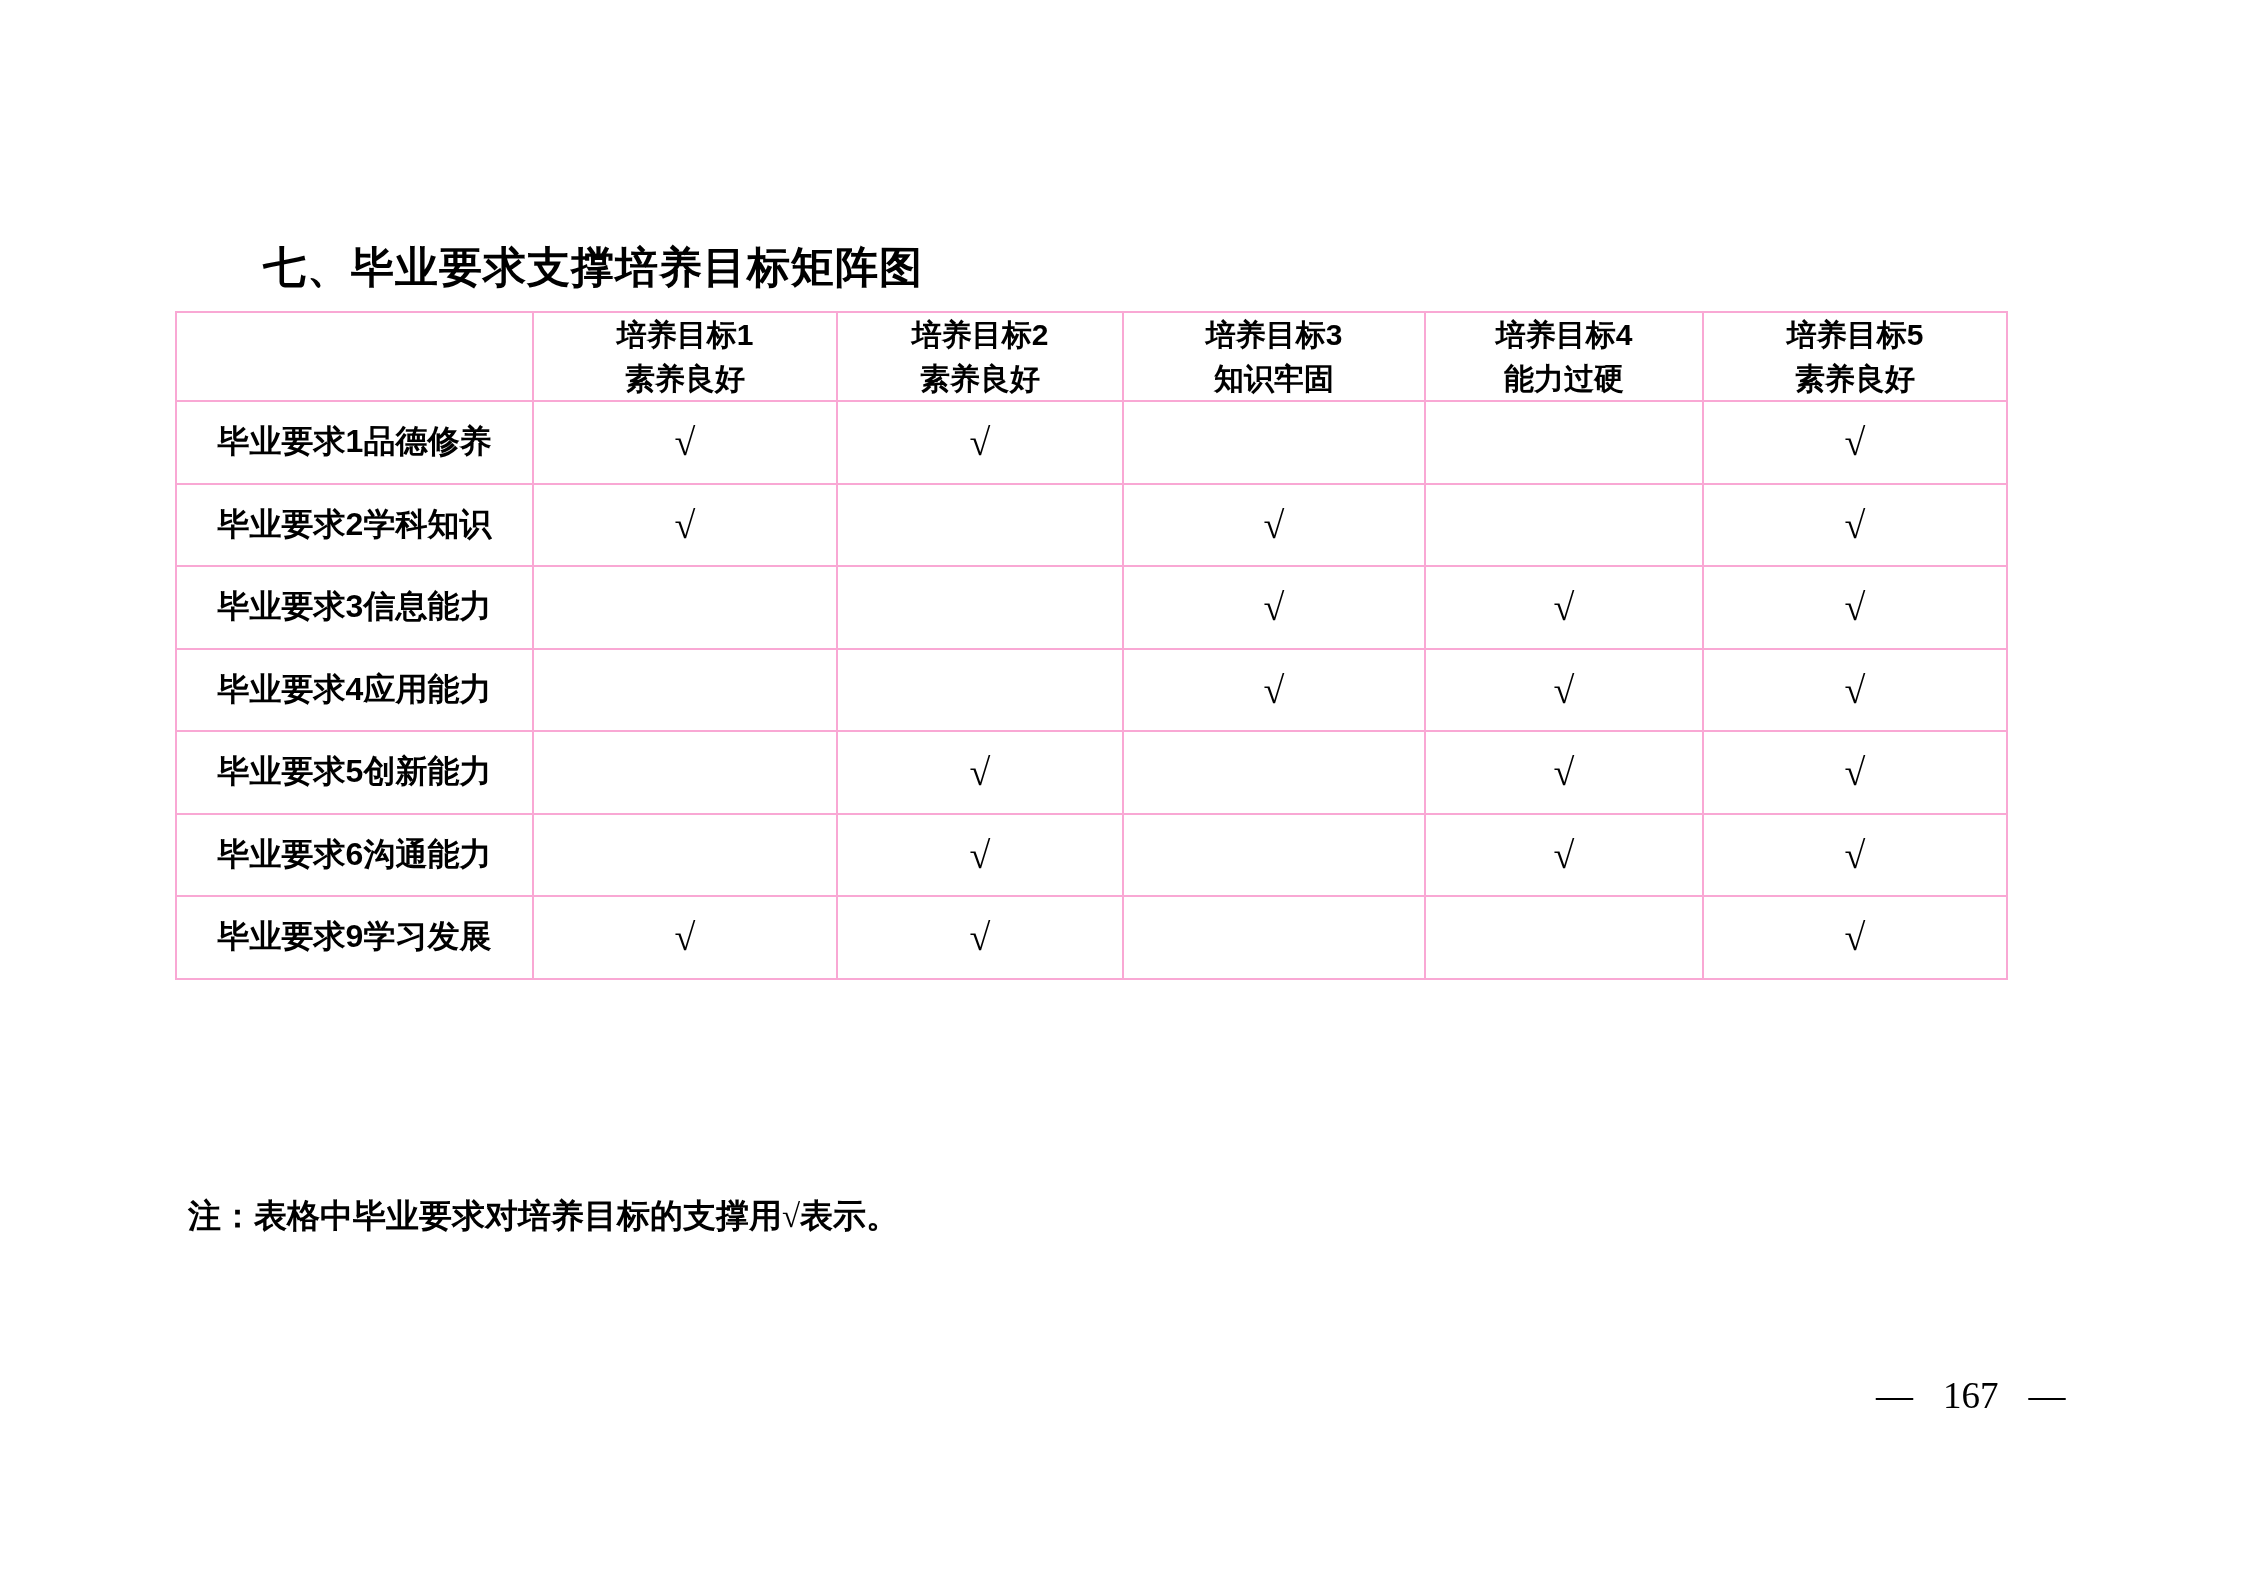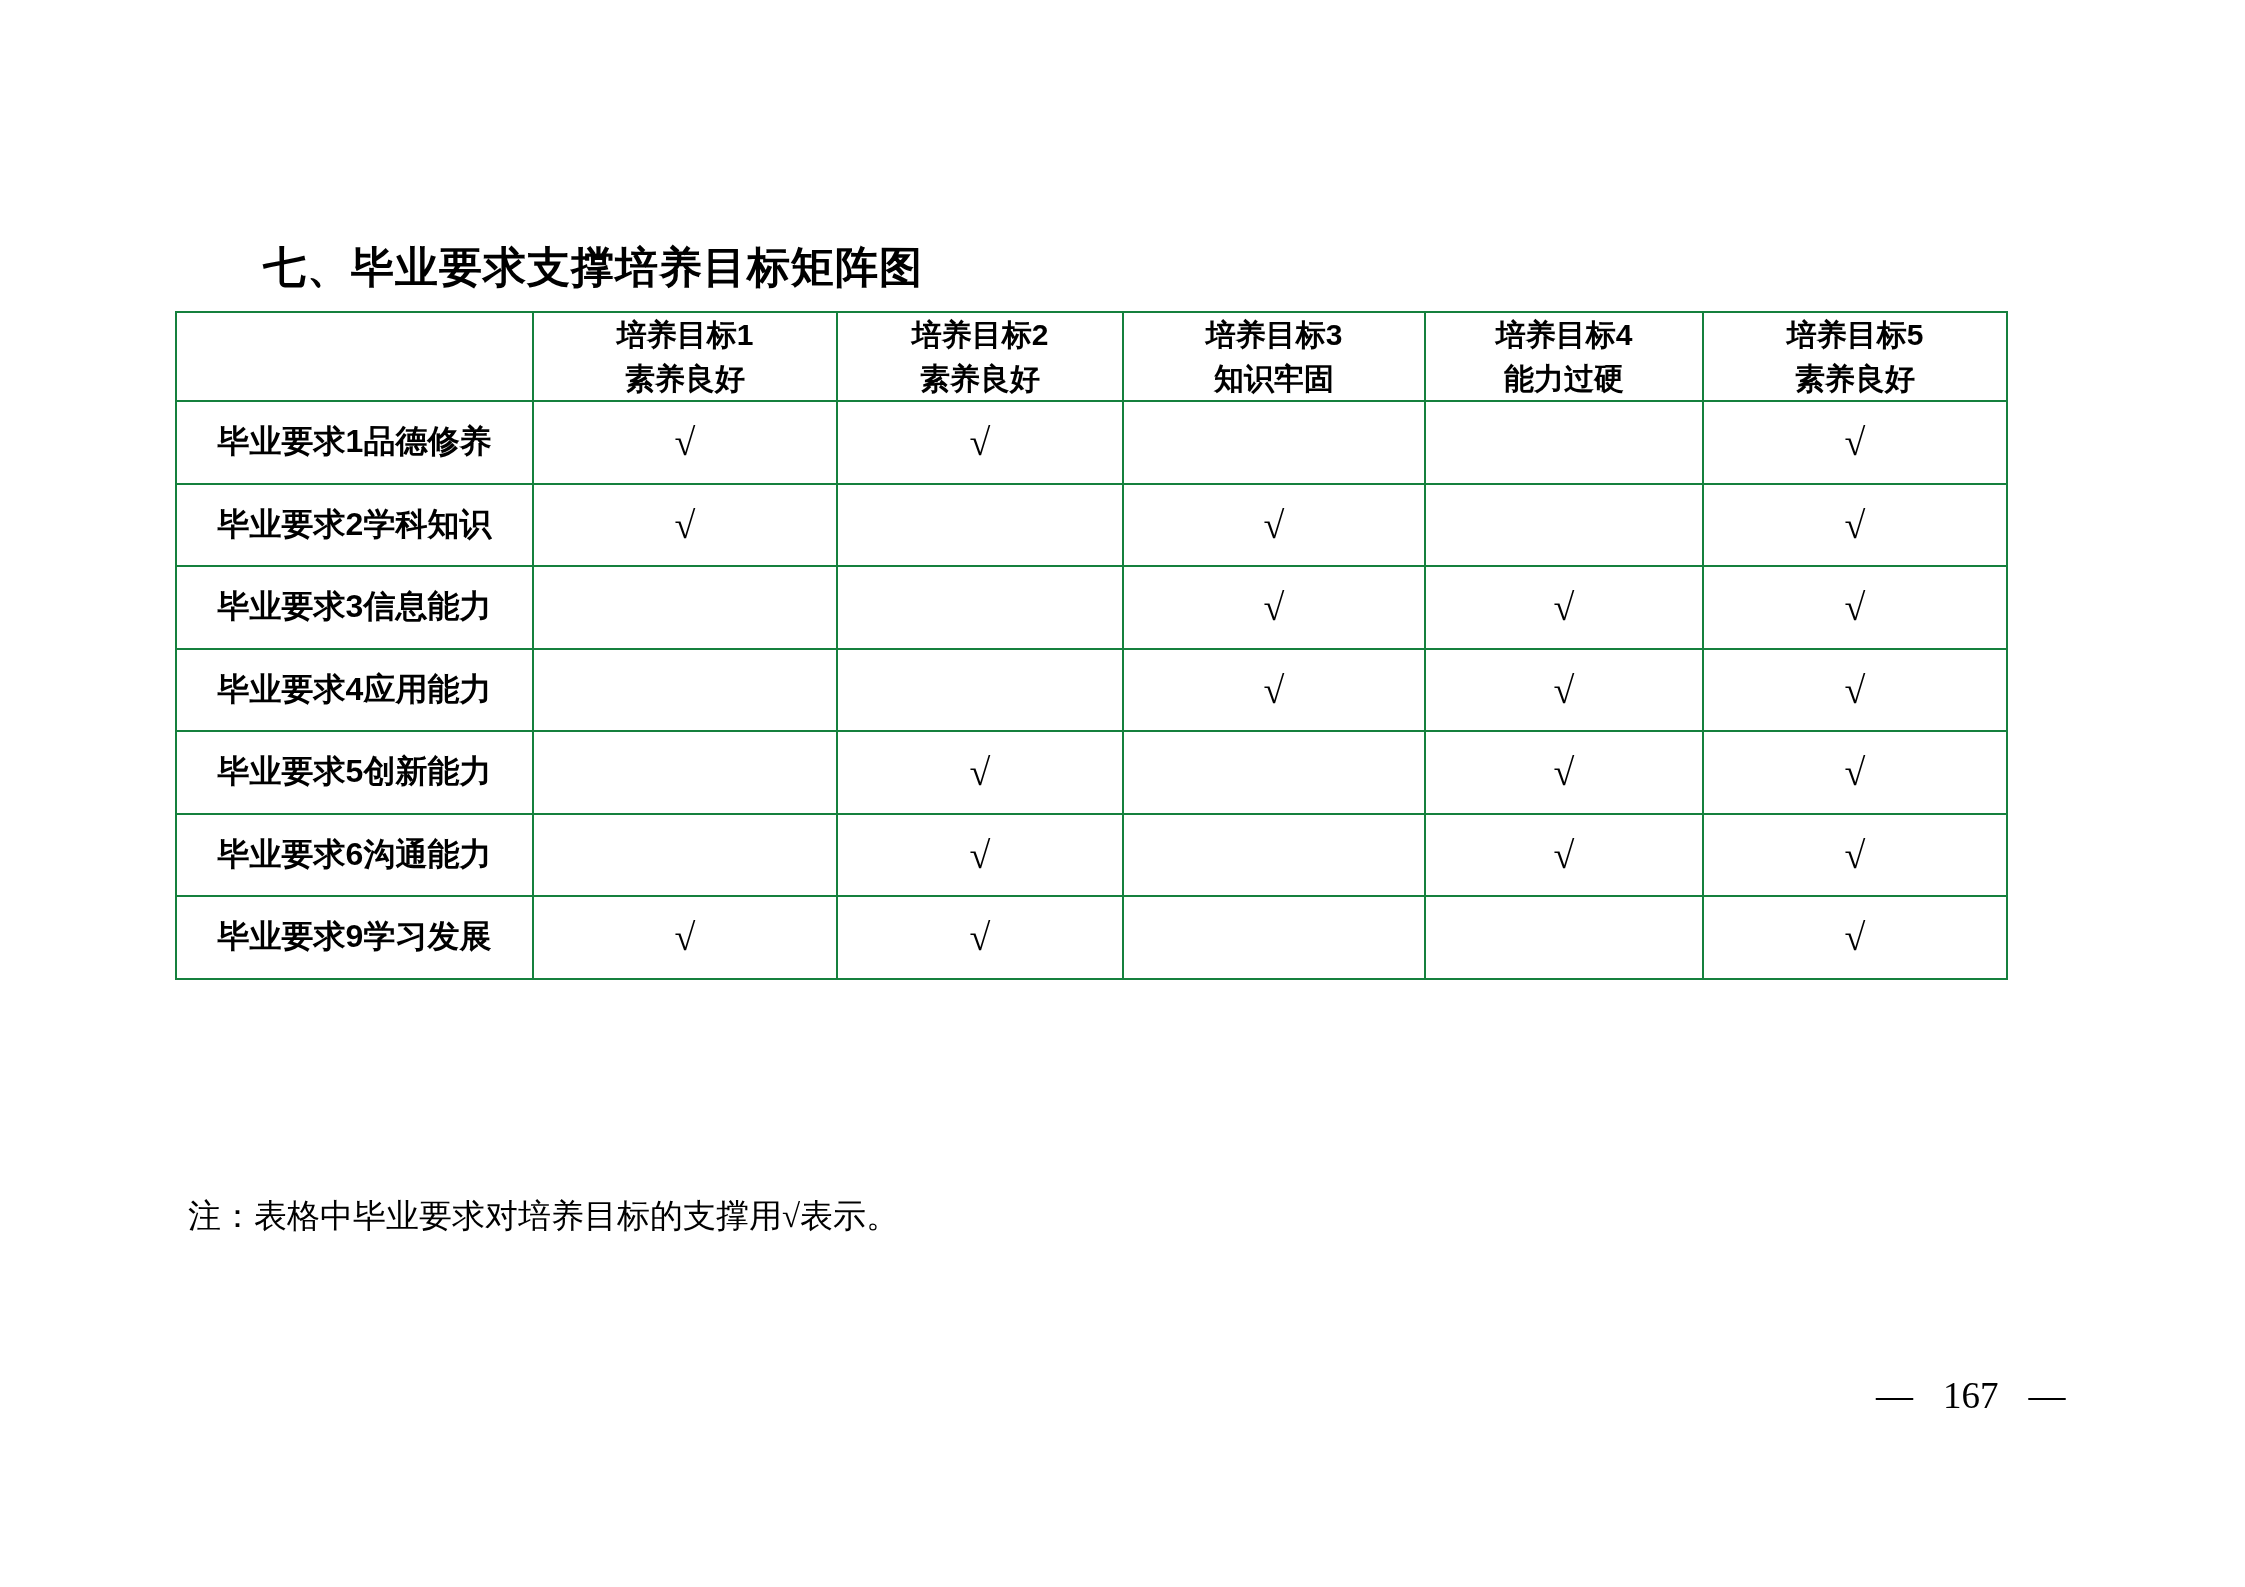--- a/index.html
+++ b/index.html
@@ -26,21 +26,21 @@
   }
   table.matrix {
     position: absolute;
     left: 175px;
     top: 311px;
     width: 1831px;
     border-collapse: collapse;
     table-layout: fixed;
   }
   .matrix th, .matrix td {
-    border: 2px solid #15803d;
+    border: 2px solid #f9a8d4;
     padding: 0;
     text-align: center;
     vertical-align: middle;
     overflow: hidden;
   }
   .matrix thead th {
     height: 82px;
     font-size: 30px;
     font-weight: bold;
     line-height: 1.45;
@@ -58,20 +58,21 @@
     font-size: 38px;
     font-weight: normal;
   }
   .note {
     position: absolute;
     left: 188px;
     top: 1194px;
     font-size: 33px;
     font-family: "Liberation Serif", serif;
     white-space: nowrap;
+    font-weight: bold;
   }
   .pageno {
     position: absolute;
     left: 1876px;
     top: 1374px;
     font-size: 37px;
     font-family: "Liberation Serif", serif;
     display: flex;
     align-items: center;
     gap: 30px;

